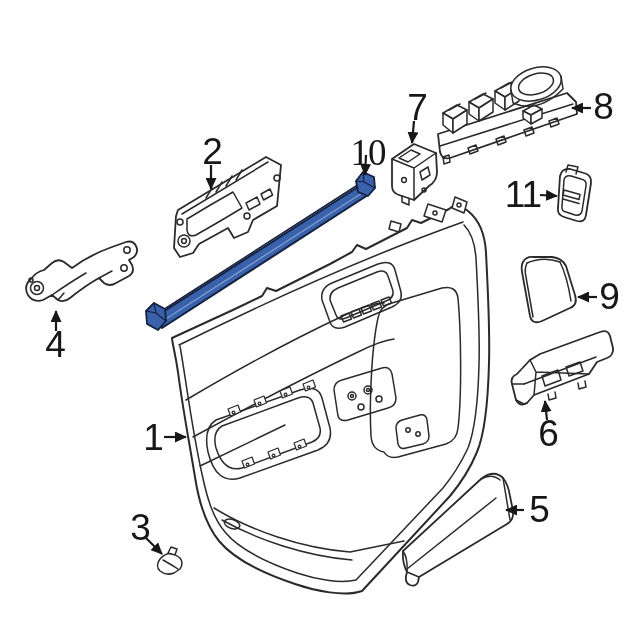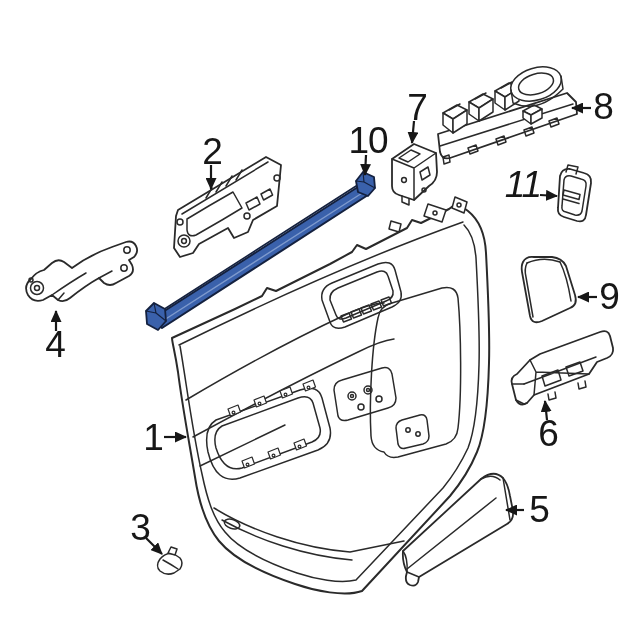--- a/index.html
+++ b/index.html
@@ -259,15 +259,15 @@
 
   <div class="callout" style="left: 153px; top: 437px;">1</div>
   <div class="callout" style="left: 212px; top: 151px;">2</div>
   <div class="callout" style="left: 140px; top: 527px;">3</div>
   <div class="callout" style="left: 55px; top: 344px;">4</div>
   <div class="callout" style="left: 539px; top: 509px;">5</div>
   <div class="callout" style="left: 548px; top: 433px;">6</div>
   <div class="callout" style="left: 417px; top: 107px;">7</div>
   <div class="callout" style="left: 603px; top: 106px;">8</div>
   <div class="callout" style="left: 609px; top: 296px;">9</div>
-  <div class="callout" style="left: 368px; top: 140px;">10</div>
-  <div class="callout" style="left: 523px; top: 184px; font-style: italic;">11</div>
+  <div class="callout" style="left: 368px; top: 152px; font-family: Liberation Serif, serif;">10</div>
+  <div class="callout" style="left: 523px; top: 194px;">11</div>
 </div>
 
 </body></html>

